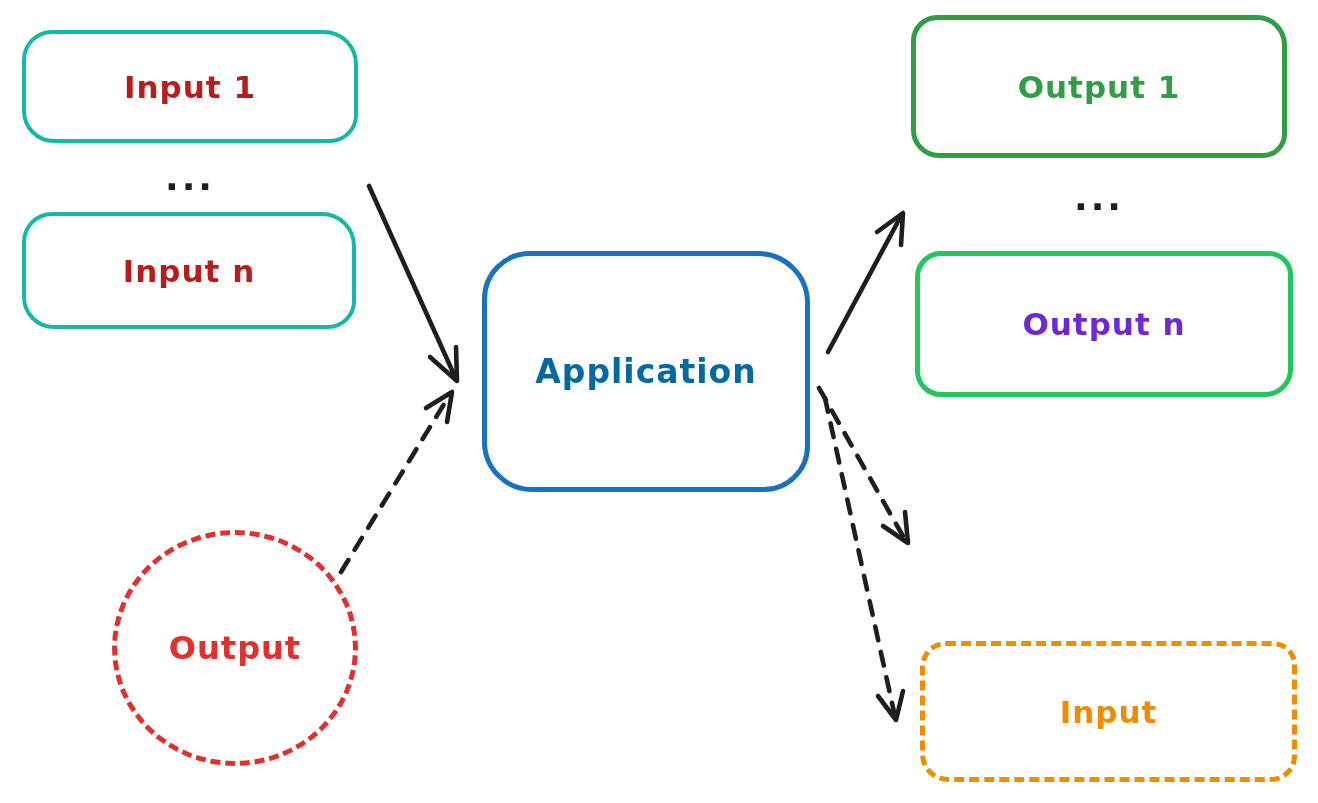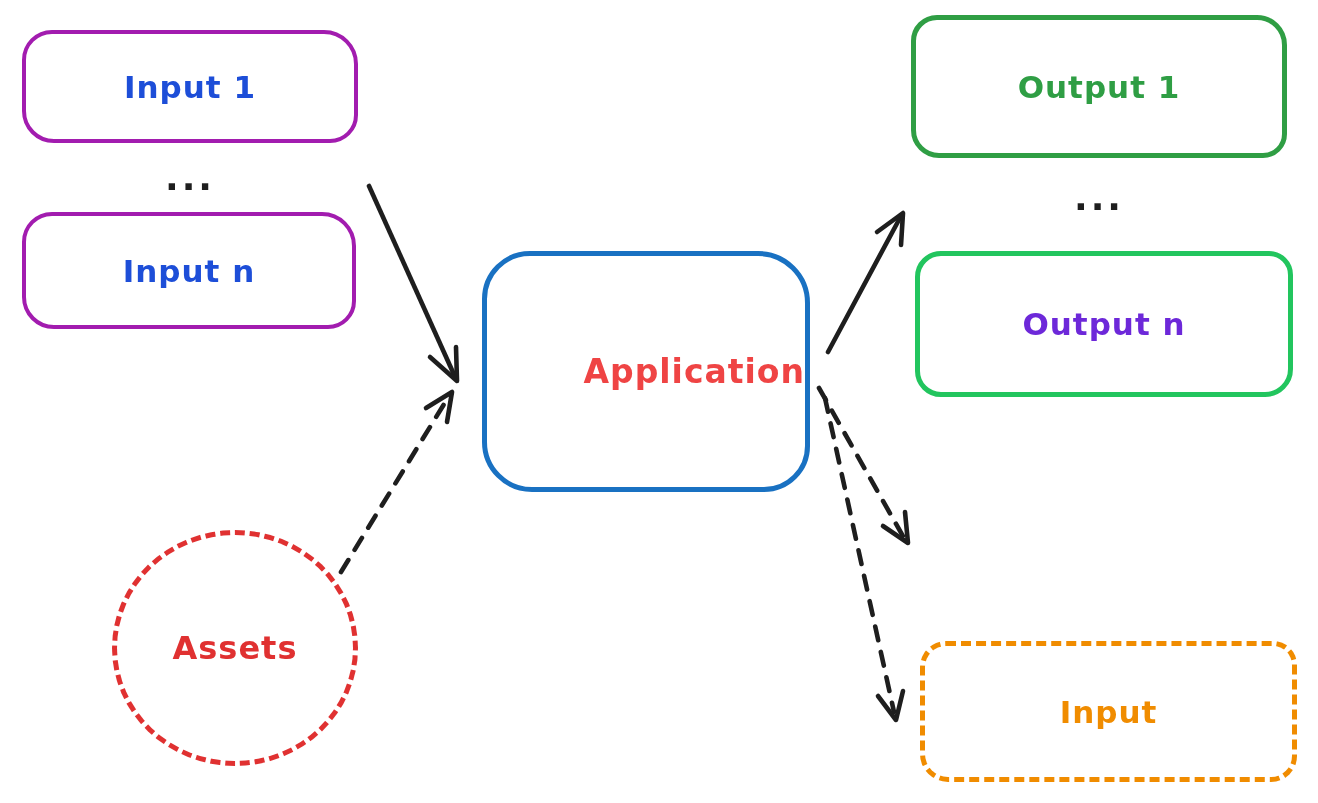--- a/index.html
+++ b/index.html
@@ -20,32 +20,31 @@
     display: flex;
     align-items: center;
     justify-content: center;
     box-sizing: border-box;
     font-weight: 700;
     font-size: 31px;
     letter-spacing: 1px;
     background: #ffffff;
   }
   .rect {
-    border: 4px solid #a21caf;
+    border: 4px solid #14b8a6;
     border-radius: 30px 34px 28px 32px;
-    color: #1d4ed8;
+    color: #b91c1c;
   }
   .node-input1     { left: 22px;  top: 30px;  width: 336px; height: 113px; }
   .node-inputn     { left: 22px;  top: 212px; width: 334px; height: 117px; text-align: right; }
   .node-application{
     left: 482px; top: 251px; width: 328px; height: 241px;
-    border: 5px solid #1971c2; color: #ef4444;
+    border: 5px solid #1971c2; color: #0369a1;
     border-radius: 48px 52px 46px 50px;
     font-size: 33px;
-    justify-content: flex-end;
   }
   .node-output1    { left: 911px; top: 15px;  width: 376px; height: 143px;
                      border: 5px solid #2f9e44; color: #2f9e44; border-radius: 26px 30px 24px 28px; align-items: center; }
   .node-outputn    { left: 915px; top: 251px; width: 378px; height: 146px;
                      border: 5px solid #22c55e; color: #6d28d9; border-radius: 26px 24px 28px 26px; }
   .node-statistics { left: 920px; top: 457px; width: 377px; height: 143px;
                      border: 5px dashed #f08c00; color: #f08c00; border-radius: 26px 28px 26px 24px; }
   .node-assets     { left: 920px; top: 641px; width: 377px; height: 141px;
                      border: 5px dashed #f08c00; color: #f08c00; border-radius: 26px 24px 26px 28px; }
   .node-options {
@@ -116,21 +115,21 @@
 
   <div class="node rect node-inputn">
     <span>Input n</span>
   </div>
 
   <div class="node node-application">
     <span>Application</span>
   </div>
 
   <div class="node node-options">
-    <span>Assets</span>
+    <span>Output</span>
   </div>
 
   <div class="node node-output1">
     <span>Output 1</span>
   </div>
 
   <div class="ellipsis ellipsis-outputs">...</div>
 
   <div class="node node-outputn">
     <span>Output n</span>

